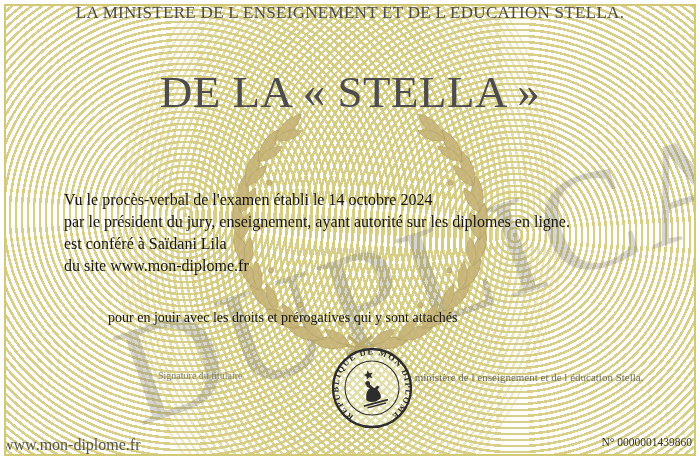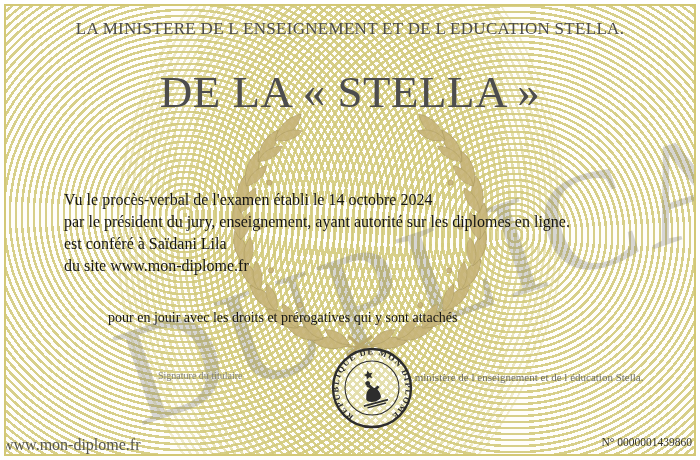--- a/index.html
+++ b/index.html
@@ -27,21 +27,21 @@
     font-size:142px;letter-spacing:5px;white-space:nowrap;
     color:rgba(118,118,116,.30);
     transform:rotate(-19deg);transform-origin:0 40%;
     pointer-events:none;
   }
   
   .wreath{position:absolute;left:210px;top:75px;z-index:3;opacity:.92;}
   
   .txt{position:absolute;z-index:4;}
   .header-line{
-    left:0;top:19px;width:700px;text-align:center;
+    left:0;top:3px;width:700px;text-align:center;
     font-size:17px;line-height:20px;letter-spacing:.3px;color:#4a4a4a;
   }
   .title-block{
     left:0;top:72px;width:700px;text-align:center;
     font-size:45px;line-height:40px;letter-spacing:.5px;color:#4d4d4d;
   }
   .body-block{
     left:64px;top:189px;width:560px;
     font-size:16px;line-height:22px;color:#141414;
   }

